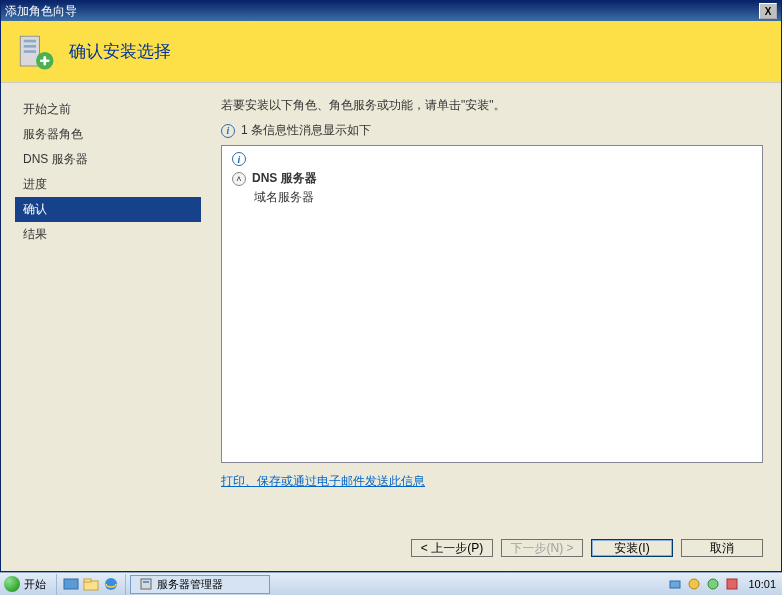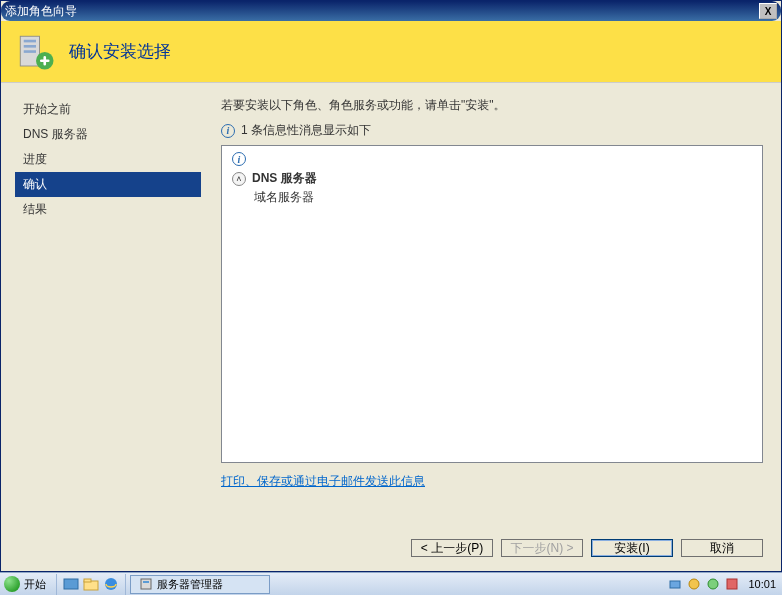--- a/index.html
+++ b/index.html
@@ -1,19 +1,19 @@
 <!DOCTYPE html>
 <html><head>
 <meta charset="utf-8">
 <style>
 * { box-sizing: border-box; margin: 0; padding: 0; font-family: "Microsoft YaHei", "SimSun", Tahoma, sans-serif; }
 body { width: 782px; height: 595px; background: #3a6ea5; overflow: hidden; position: relative; }
 
 .window { width: 782px; height: 572px; background: #ece9d8; border: 1px solid #0a246a; position: relative; }
-.titlebar { height: 20px; background: linear-gradient(to bottom, #0a246a, #3a6ea5); color: #fff; display: flex; align-items: center; padding: 0 4px; font-size: 12px; border-radius: 9px; }
+.titlebar { height: 20px; background: linear-gradient(to bottom, #0a246a, #3a6ea5); color: #fff; display: flex; align-items: center; padding: 0 4px; font-size: 12px; }
 .titlebar-text { flex: 1; }
 .close-btn { width: 18px; height: 16px; background: #c0c0c0; border: 1px outset #fff; color: #000; font-size: 10px; display: flex; align-items: center; justify-content: center; cursor: pointer; font-weight: bold; }
 
 .header { height: 62px; background: #fde047; border-bottom: 1px solid #ccc; display: flex; align-items: center; padding: 0 14px; }
 .header-icon { width: 42px; height: 42px; margin-right: 12px; }
 .header-title { font-size: 17px; color: #003399; font-weight: normal; }
 
 .body { display: flex; height: 442px; }
 .sidebar { width: 200px; padding: 14px 0 0 14px; }
 .sidebar-item { font-size: 12px; color: #333; padding: 4px 8px; cursor: pointer; }
@@ -67,20 +67,21 @@
       <rect x="10" y="22" width="14" height="3" fill="#8aa8d0"></rect>
       <circle cx="34" cy="34" r="10" fill="#4caf50"></circle>
       <path d="M30 34 h8 M34 30 v8" stroke="#fff" stroke-width="3" stroke-linecap="round"></path>
     </svg>
     <div class="header-title">确认安装选择</div>
   </div>
 
   <div class="body">
     <div class="sidebar">
       <div class="sidebar-item">开始之前</div>
+      <div class="sidebar-item">服务器角色</div>
       <div class="sidebar-item">DNS 服务器</div>
       <div class="sidebar-item">进度</div>
       <div class="sidebar-item active">确认</div>
       <div class="sidebar-item">结果</div>
     </div>
 
     <div class="content">
       <div class="intro">若要安装以下角色、角色服务或功能，请单击"安装"。</div>
       <div class="info-line">
         <span class="info-icon">i</span>

